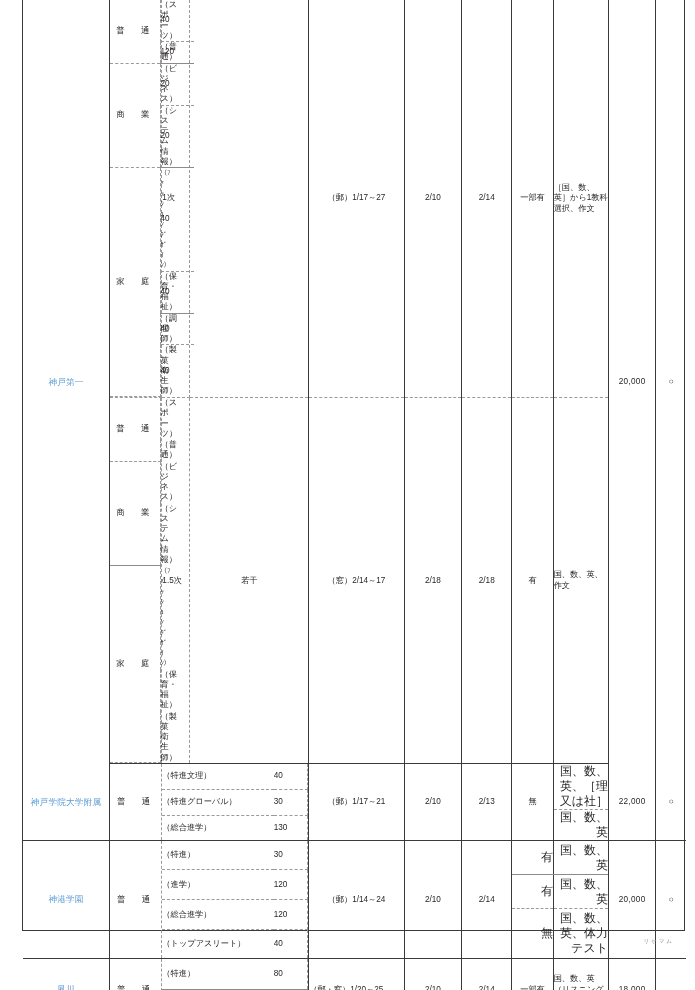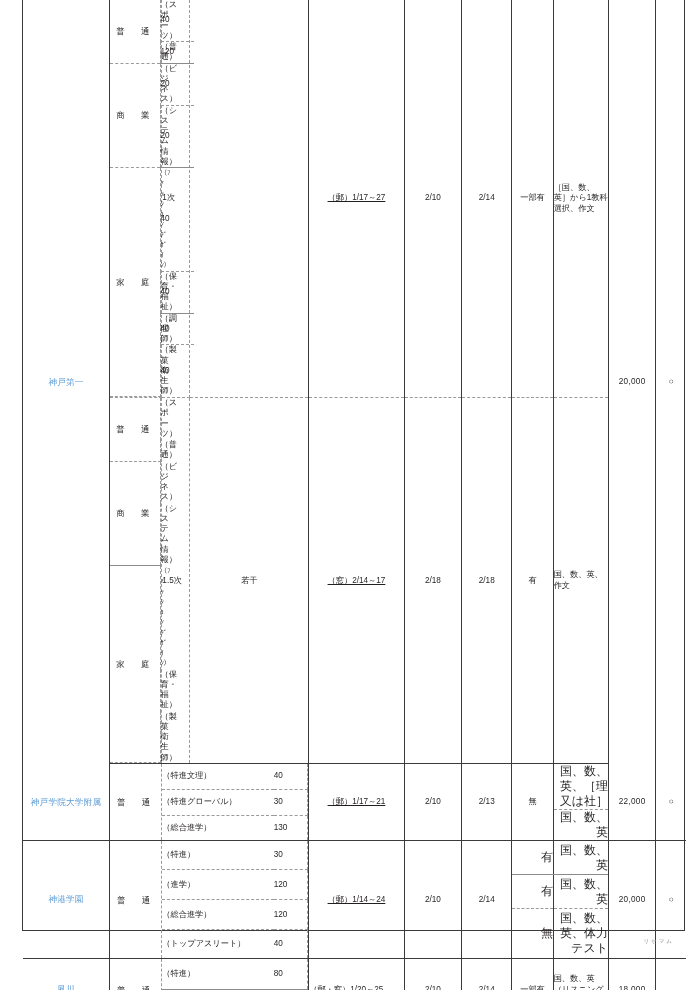--- a/index.html
+++ b/index.html
@@ -38,40 +38,41 @@
   }
   table.grid td {
     padding: 0;
     vertical-align: middle;
     position: relative;
     box-sizing: border-box;
     line-height: 1.25;
   }
 
   
-  .bl-solid { border-left: 1.2px solid #3a3a3a; text-decoration: underline; }
+  .bl-solid { border-left: 1.2px solid #3a3a3a; }
   .br-solid { border-right: 1.2px solid #3a3a3a; }
   .bb-solid { border-bottom: 1.2px solid #3a3a3a; }
   .bb-dash  { border-bottom: 1px dashed #9a9a9a; }
   .br-dash  { border-right: 1px dashed #9a9a9a; }
 
   
   .school {
     color: #5b9bd5;
     text-align: center;
     font-size: 8.6px;
     letter-spacing: 0.2px;
   }
   .ctr { text-align: center; }
   .lft { text-align: left; padding-left: 4px; }
   .dept {
     text-align: center;
     letter-spacing: 4px;
     padding-left: 4px;
     font-size: 8.4px;
+    font-family: Liberation Serif, serif;
   }
   .phase { text-align: left; padding-left: 3px; font-size: 8.2px; }
   .money { text-align: center; font-size: 8.2px; letter-spacing: 0.3px; }
 
   
   .courselist {
     width: 100%;
     height: 100%;
     border-collapse: collapse;
     table-layout: fixed;

